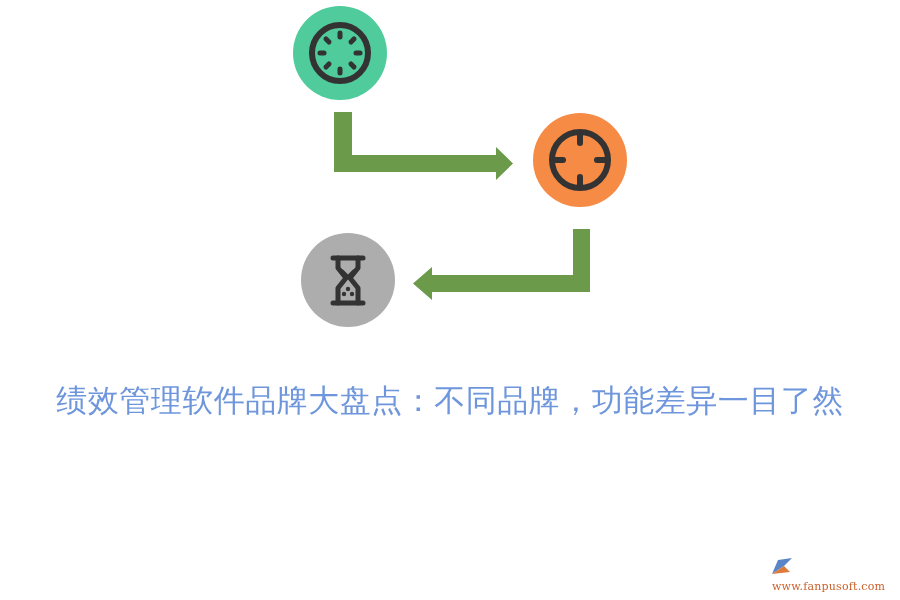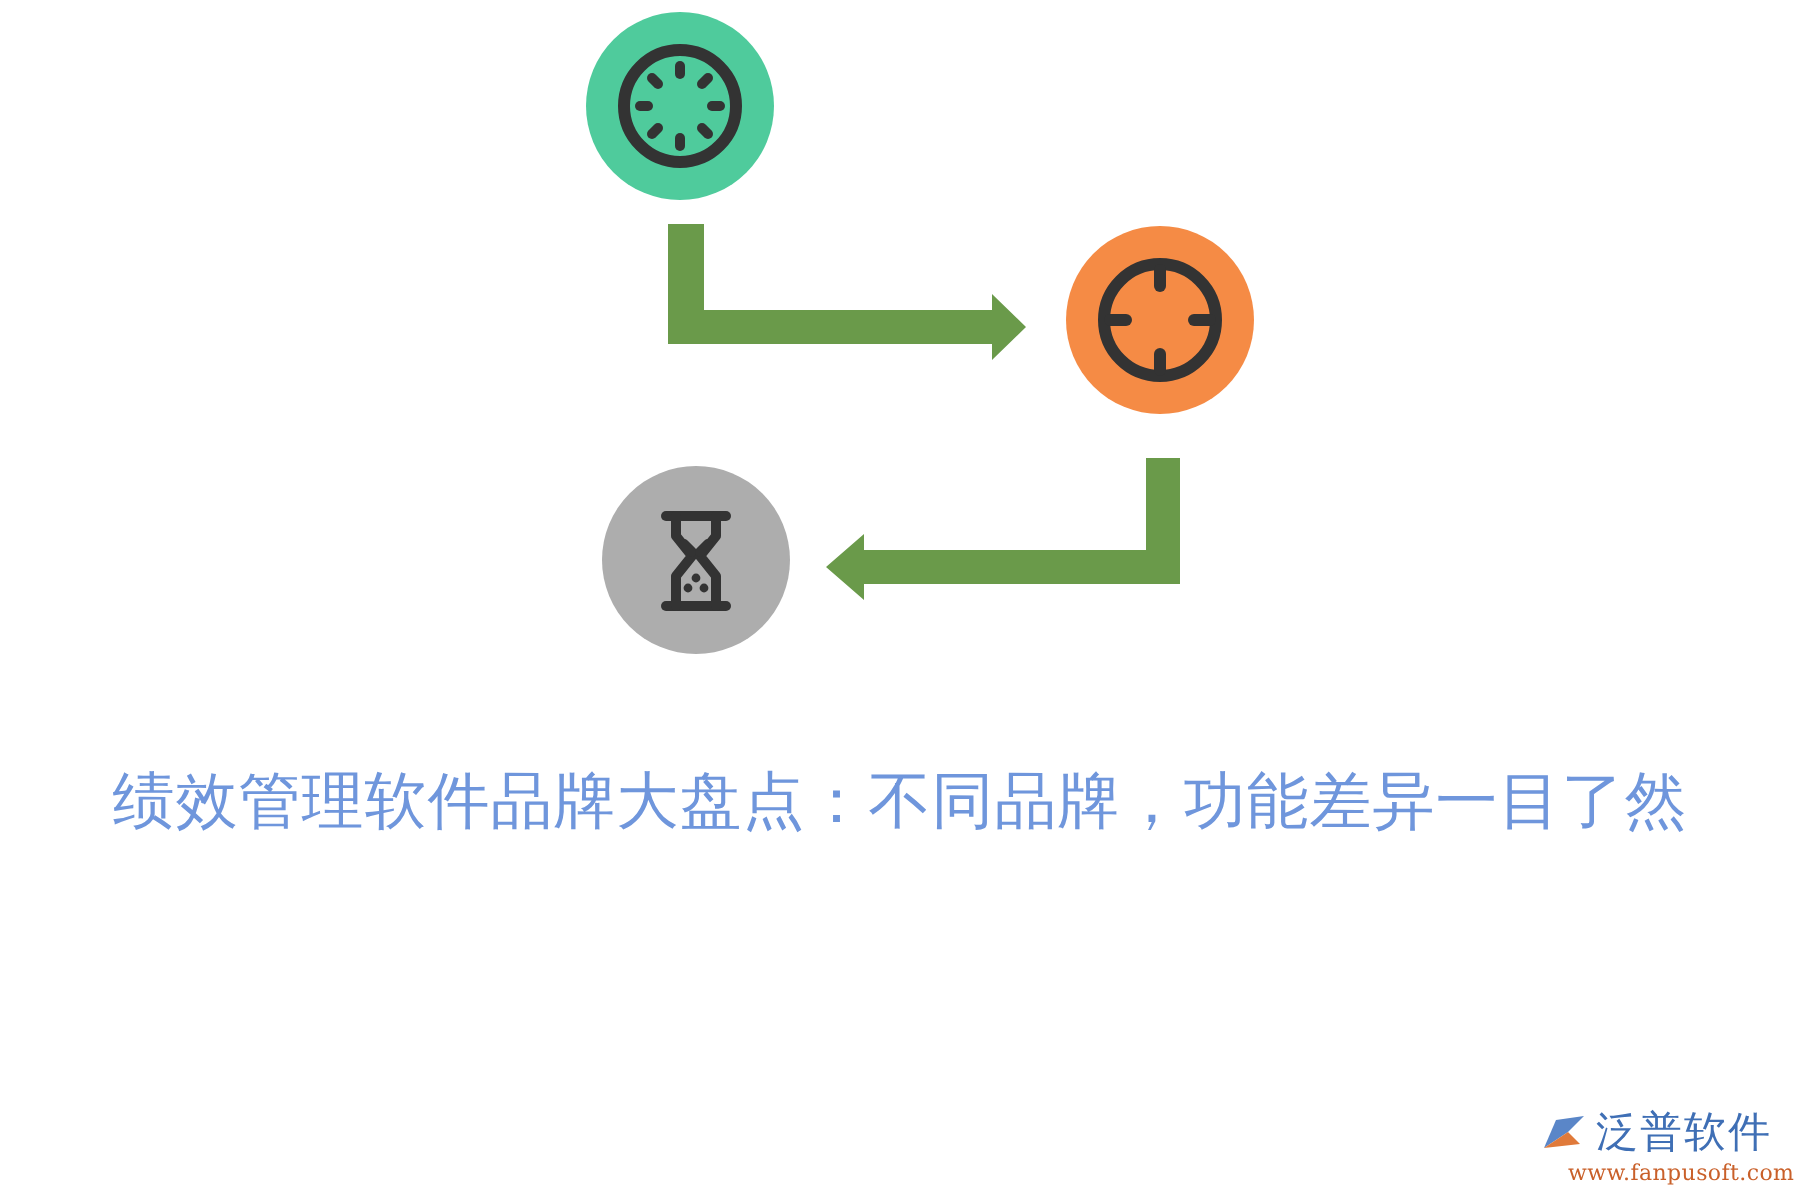--- a/index.html
+++ b/index.html
@@ -9,21 +9,21 @@
     .arrows { position: absolute; left: 0; top: 0; }
     .title {
       position: absolute; left: 0; top: 380px; width: 900px; text-align: center;
       font-family: Liberation Mono, monospace;
       font-size: 31px; letter-spacing: 0.5px; color: #6f96dc;
     }
     .logo { position: absolute; left: 768px; top: 552px; width: 128px; height: 46px; }
     .logo-top { display: flex; align-items: center; height: 28px; }
     .logo-mark { width: 28px; height: 24px; }
     .logo-name { font-family: "DejaVu Sans", sans-serif; font-size: 21px; color: #3f6fb5; margin-left: 2px; letter-spacing: 1px; }
-    .logo-url { font-family: "DejaVu Serif", serif; font-size: 11px; color: #c9602a; margin-left: 16px; letter-spacing: 0.2px; }
+    .logo-url { font-family: "DejaVu Serif", serif; font-size: 11px; color: #c9602a; margin-left: 4px; letter-spacing: 0.2px; }
   </style>
 </head>
 <body>
 
 <div class="node" style="left:293px; top:6px; width:94px; height:94px; background:#4fcb9c;">
   <svg width="70" height="70" viewBox="0 0 70 70">
     <circle cx="35" cy="35" r="28" fill="none" stroke="#333" stroke-width="6"></circle>
     <g stroke="#333" stroke-width="5" stroke-linecap="round">
       <line x1="35" y1="15" x2="35" y2="19"></line>
       <line x1="35" y1="51" x2="35" y2="55"></line>
@@ -73,16 +73,15 @@
 </svg>
 
 <div class="title">绩效管理软件品牌大盘点：不同品牌，功能差异一目了然</div>
 
 <div class="logo">
   <div class="logo-top">
     <svg class="logo-mark" viewBox="0 0 28 24">
       <path d="M4 20 L10 6 L24 4 L16 12 Z" fill="#5a86c8"></path>
       <path d="M4 20 L16 12 L22 18 Z" fill="#e07a3a"></path>
     </svg>
-    <span class="logo-name">泛普软件</span>
   </div>
   <div class="logo-url">www.fanpusoft.com</div>
 </div>
 
 </body></html>

